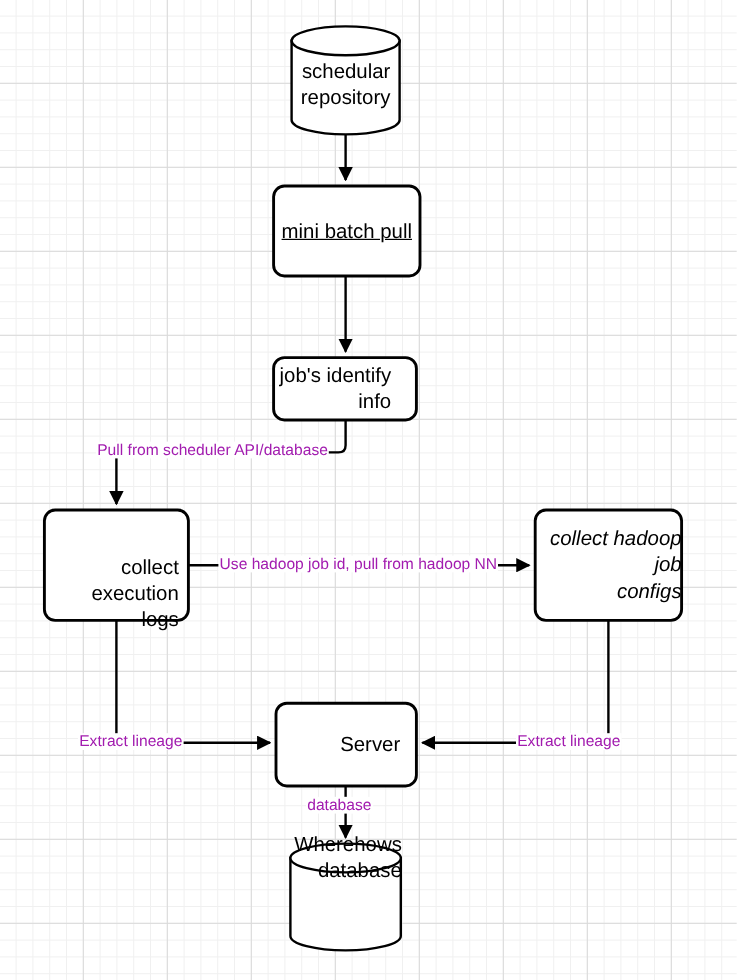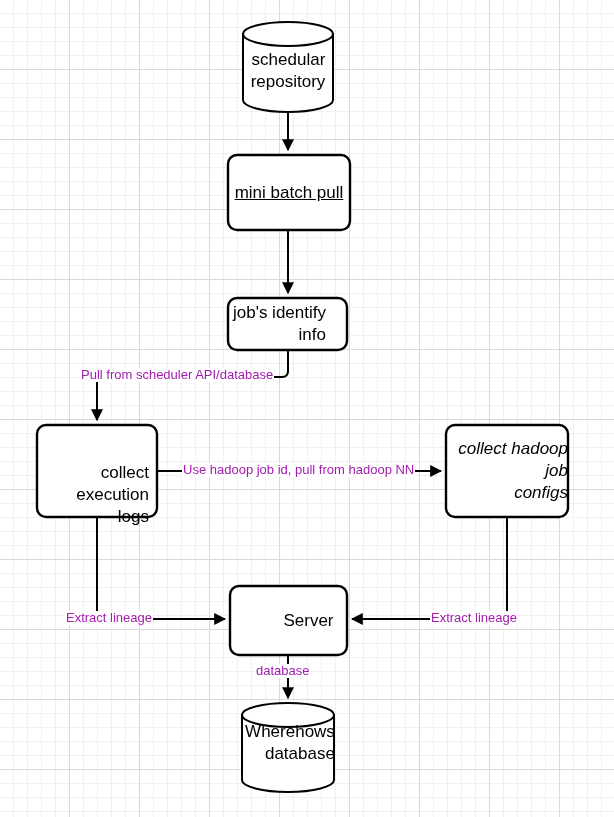--- a/index.html
+++ b/index.html
@@ -110,21 +110,21 @@
   <div class="node-label" style="left:228px; top:298px; width:98px; height:52px;">job's identify info</div>
 
   <div class="node-label" style="left:37px; top:449px; width:112px; height:92px;">collect execution
 logs</div>
 
   <div class="node-label" style="left:446px; top:425px; width:122px; height:92px;font-style:italic;">collect hadoop job
 configs</div>
 
   <div class="node-label" style="left:230px; top:586px; width:117px; height:69px;padding-left:20px;">Server</div>
 
-  <div class="node-label" style="left:242px; top:709px; width:96px; height:68px;">Wherehows
+  <div class="node-label" style="left:242px; top:681px; width:96px; height:68px;">Wherehows
 database</div>
 
   <div class="edge-label" style="left:80px; top:368px;">Pull from scheduler API/database</div>
 
   <div class="edge-label" style="left:182px; top:463px;">Use hadoop job id, pull from hadoop NN</div>
 
   <div class="edge-label" style="left:65px; top:611px;">Extract lineage</div>
 
   <div class="edge-label" style="left:430px; top:611px;">Extract lineage</div>
 

